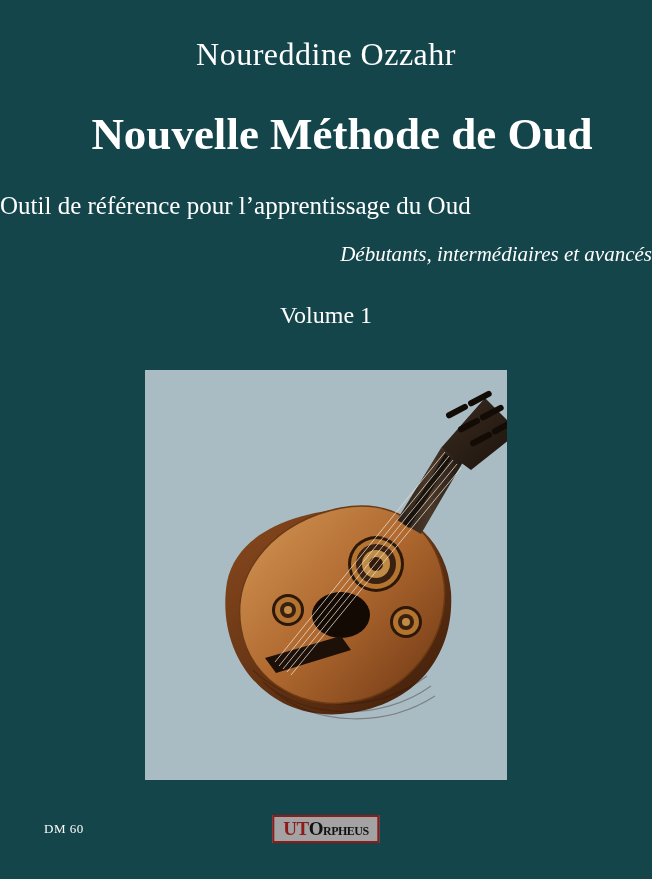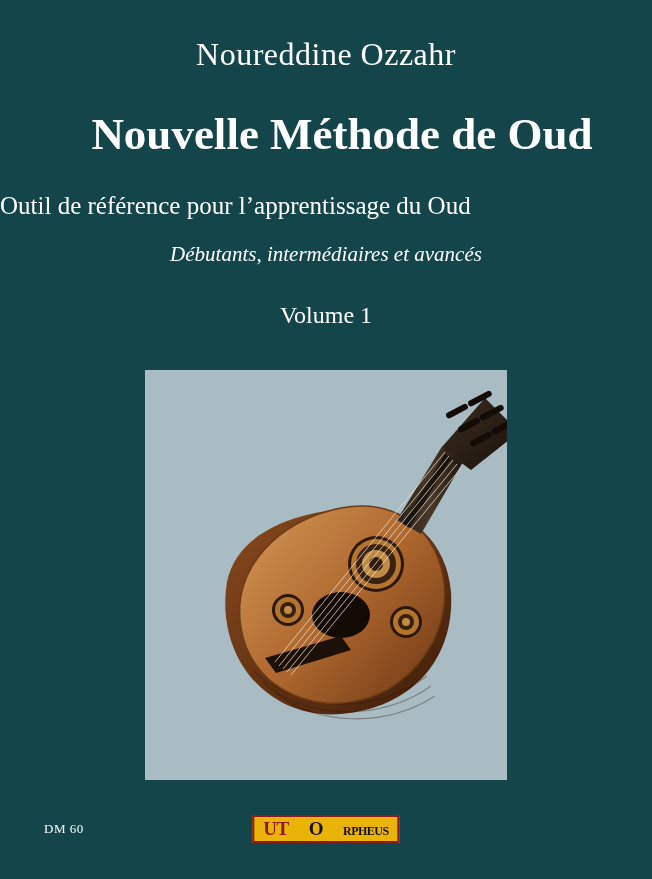--- a/index.html
+++ b/index.html
@@ -49,21 +49,21 @@
     text-align: left;
     font-size: 25px;
     font-weight: 400;
     font-family: "Liberation Serif", serif;
   }
   .levels {
     position: absolute;
     top: 242px;
     left: 0;
     width: 100%;
-    text-align: center;
+    text-align: right;
     font-size: 21px;
     font-style: italic;
     font-family: "Liberation Serif", serif;
   }
   .volume {
     position: absolute;
     top: 302px;
     left: 0;
     width: 100%;
     text-align: center;
@@ -85,27 +85,26 @@
     bottom: 42px;
     font-size: 13px;
     letter-spacing: 0.5px;
     font-family: "Liberation Serif", serif;
   }
   .logo {
     position: absolute;
     left: 50%;
     transform: translateX(-50%);
     bottom: 36px;
-    background: #eab308;
+    background: #a3a3a3;
     border: 2px solid #8d1b1b;
     padding: 2px 9px 3px 9px;
     display: flex;
     align-items: baseline;
     line-height: 1;
-    gap: 20px;
   }
   .logo .ut {
     color: #8d1b1b;
     font-size: 19px;
     font-weight: bold;
     font-family: "Liberation Serif", serif;
     letter-spacing: -0.5px;
   }
   .logo .orph {
     color: #111111;

